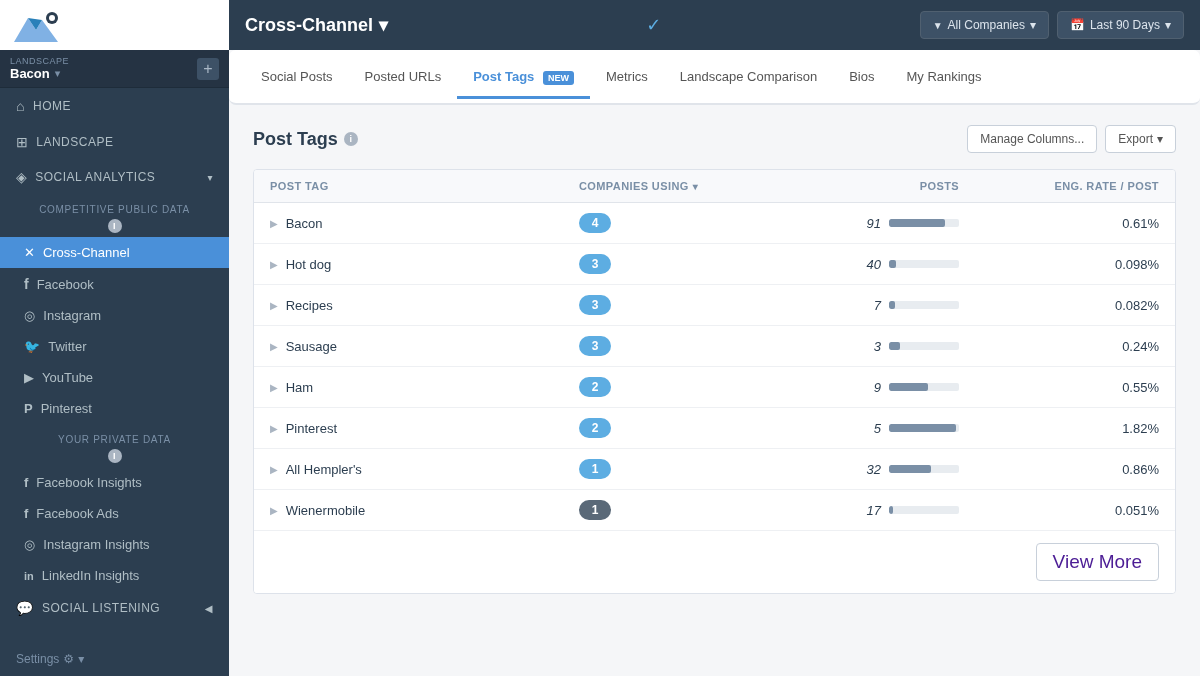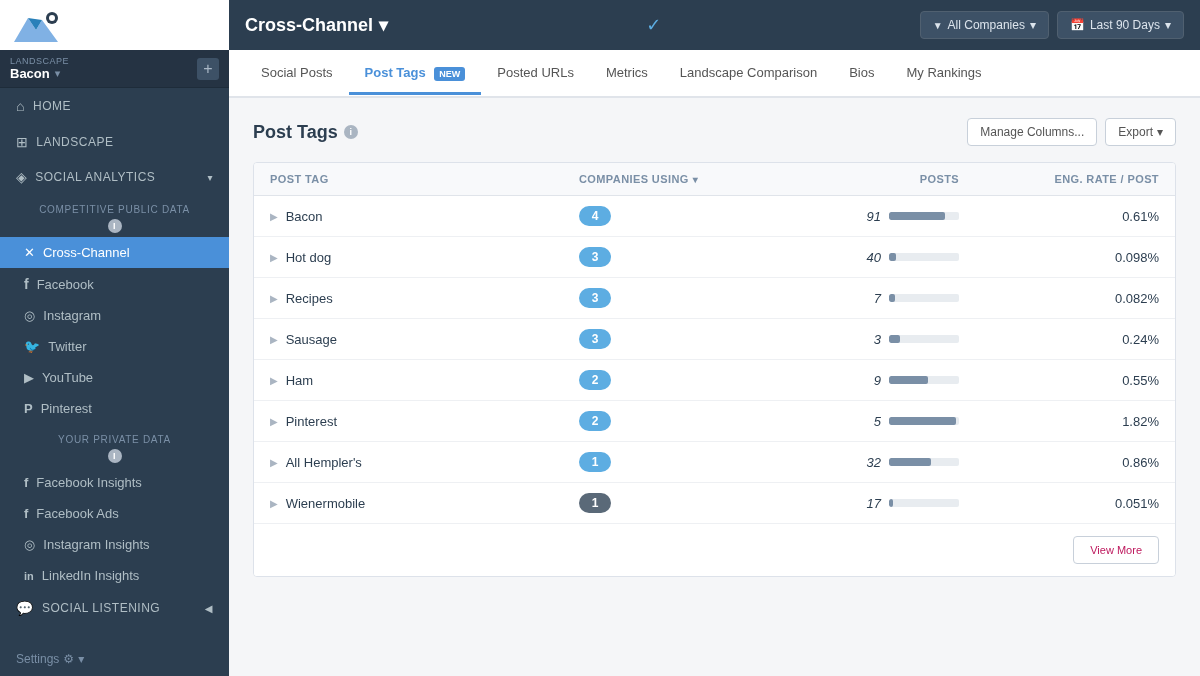--- a/index.html
+++ b/index.html
@@ -174,21 +174,22 @@
       gap: 5px;
     }
 
     
     #tabs {
       background: #fff;
       border-bottom: 2px solid #e0e4ea;
       display: flex;
       align-items: center;
       padding: 0 16px;
-      height: 48px;
+      height: 55px;
+      border-radius: 7px;
     }
     .tab {
       padding: 12px 16px;
       font-size: 13px;
       color: #555;
       cursor: pointer;
       border-bottom: 3px solid transparent;
       margin-bottom: -2px;
       white-space: nowrap;
     }
@@ -342,25 +343,25 @@
     .view-more-row {
       display: flex;
       justify-content: flex-end;
       padding: 12px 16px;
       background: #fff;
       border-top: 1px solid #eef0f3;
     }
     .view-more-btn {
       background: #fff;
       border: 1px solid #c8d0da;
-      color: #be185d;
+      color: #4c1d95;
       padding: 7px 16px;
       border-radius: 4px;
       cursor: pointer;
-      font-size: 11px;
+      font-size: 19px;
     }
 
     .info-circle {
       display: inline-flex;
       align-items: center;
       justify-content: center;
       width: 14px;
       height: 14px;
       border-radius: 50%;
       background: #aab5c2;
@@ -506,25 +507,25 @@
       <button class="topbar-btn">
         <span>📅</span>
         <span>Last 90 Days</span>
         <span>▾</span>
       </button>
     </div>
   </div>
 
   <div id="tabs">
     <div class="tab">Social Posts</div>
+    <div class="tab">Posted URLs</div>
     <div class="tab active">
       <span>Post Tags</span>
       <span class="tab-badge">NEW</span>
     </div>
-    <div class="tab">Posted URLs</div>
     <div class="tab">Metrics</div>
     <div class="tab">Landscape Comparison</div>
     <div class="tab">Bios</div>
     <div class="tab">My Rankings</div>
   </div>
 
   <div id="content">
     <div class="content-header">
       <div class="page-title-row">
         <span class="page-title">Post Tags</span>

